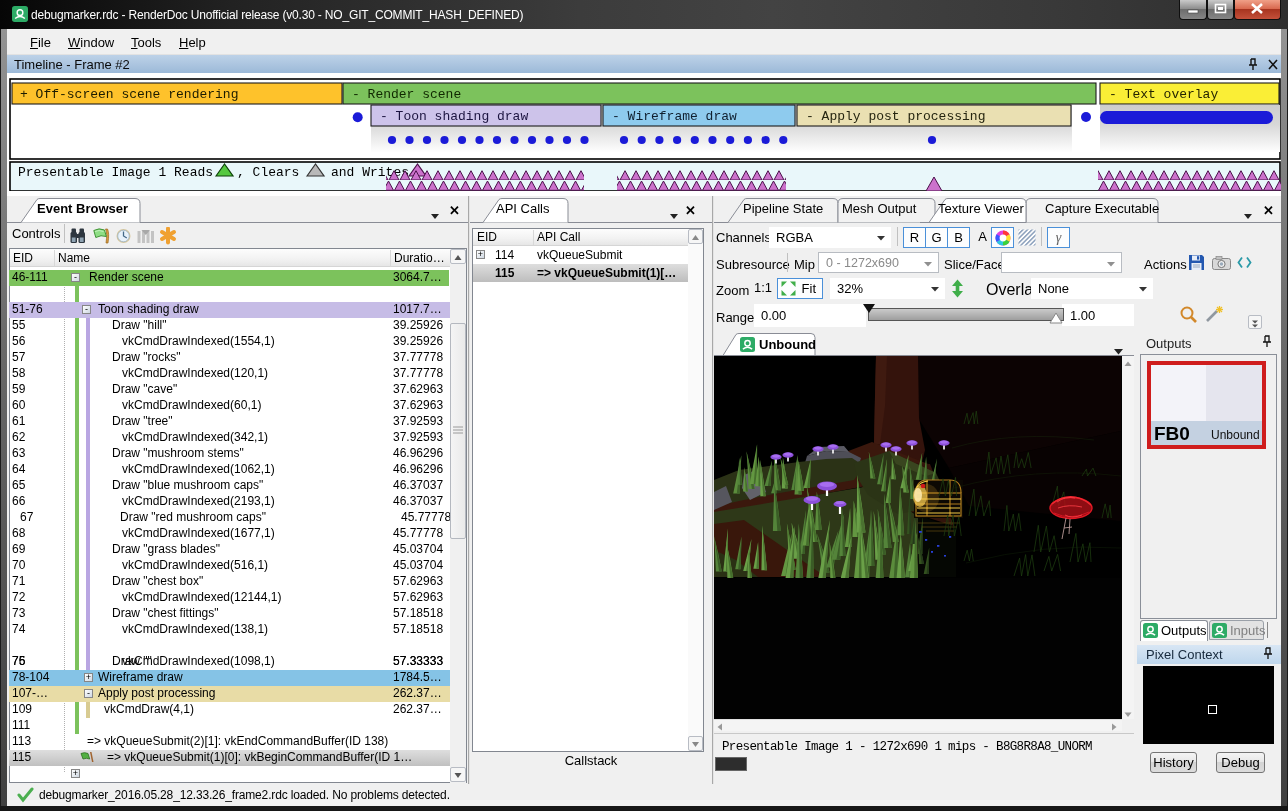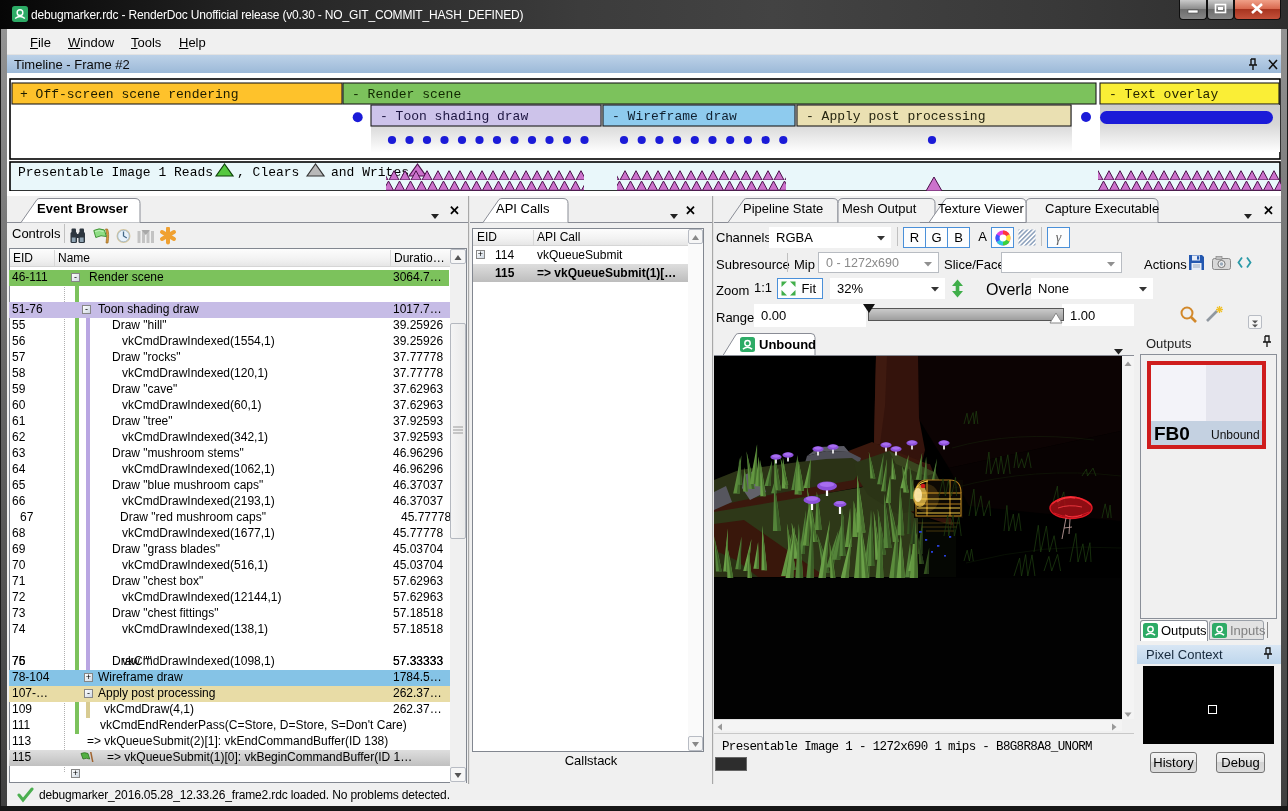--- a/index.html
+++ b/index.html
@@ -225,21 +225,21 @@
 <div class="row" style="top:289px;left:0;width:441px;"><span class="abs" style="left:3px;">70</span><span class="abs" style="left:113px;">vkCmdDrawIndexed(516,1)</span><span class="abs" style="left:384px;">45.03704</span></div>
 <div class="row" style="top:305px;left:0;width:441px;"><span class="abs" style="left:3px;">71</span><span class="abs" style="left:103px;">Draw "chest box"</span><span class="abs" style="left:384px;">57.62963</span></div>
 <div class="row" style="top:321px;left:0;width:441px;"><span class="abs" style="left:3px;">72</span><span class="abs" style="left:113px;">vkCmdDrawIndexed(12144,1)</span><span class="abs" style="left:384px;">57.62963</span></div>
 <div class="row" style="top:337px;left:0;width:441px;"><span class="abs" style="left:3px;">73</span><span class="abs" style="left:103px;">Draw "chest fittings"</span><span class="abs" style="left:384px;">57.18518</span></div>
 <div class="row" style="top:353px;left:0;width:441px;"><span class="abs" style="left:3px;">74</span><span class="abs" style="left:113px;">vkCmdDrawIndexed(138,1)</span><span class="abs" style="left:384px;">57.18518</span></div>
 <div class="row" style="top:369px;left:0;width:510px;margin-top:16px;"><span class="abs" style="left:3px;">75</span><span class="abs" style="left:103px;">Draw ""</span><span class="abs" style="left:384px;">57.33333</span></div>
 <div class="row" style="top:385px;left:0;width:441px;"><span class="abs" style="left:3px;">76</span><span class="abs" style="left:113px;">vkCmdDrawIndexed(1098,1)</span><span class="abs" style="left:384px;">57.33333</span></div>
 <div class="row" style="top:401px;left:0;width:441px;background:#85c3e6;"><span class="abs" style="left:3px;">78-104</span><span class="abs" style="left:89px;">Wireframe draw</span><span class="abs" style="left:384px;">1784.5…</span></div>
 <div class="row" style="top:417px;left:0;width:441px;background:#e8dca6;"><span class="abs" style="left:3px;">107-…</span><span class="abs" style="left:89px;">Apply post processing</span><span class="abs" style="left:384px;">262.37…</span></div>
 <div class="row" style="top:433px;left:0;width:441px;"><span class="abs" style="left:3px;">109</span><span class="abs" style="left:95px;">vkCmdDraw(4,1)</span><span class="abs" style="left:384px;">262.37…</span></div>
-<div class="row" style="top:449px;left:0;width:441px;"><span class="abs" style="left:3px;">111</span><span class="abs" style="left:91px;">vkCmdEndRenderPass(C=Store, D=Store, S=Don't Care)</span></div>
+<div class="row" style="top:449px;left:0;width:441px;"><span class="abs" style="left:3px;">111</span></div>
 <div class="row" style="top:465px;left:0;width:441px;"><span class="abs" style="left:3px;">113</span><span class="abs" style="left:78px;">=&gt; vkQueueSubmit(2)[1]: vkEndCommandBuffer(ID 138)</span></div>
 <div class="row" style="top:481px;left:0;width:441px;background:linear-gradient(180deg,#dedede,#c0c0c0);"><span class="abs" style="left:3px;">115</span><span class="abs" style="left:98px;">=&gt; vkQueueSubmit(1)[0]: vkBeginCommandBuffer(ID 1…</span></div>
 <i class="abs exp" style="left:62px;top:4px;">-</i>
 <i class="abs exp" style="left:73px;top:36px;">-</i>
 <i class="abs exp" style="left:75px;top:404px;">+</i>
 <i class="abs exp" style="left:75px;top:420px;">-</i>
 <i class="abs exp" style="left:62px;top:500px;">+</i>
 <svg class="abs" style="left:71px;top:482px;" width="15" height="14" viewBox="0 0 15 14">
       <path d="M10,1 L12,11 L13.5,11 L11.5,1 Z" fill="#a0622d"></path>
       <path d="M1,2.5 Q4.5,0.8 8,2.5 L9.7,8 Q6.5,6.6 3,8 Z" fill="#52b043" stroke="#2c7020" stroke-width="0.8"></path>

